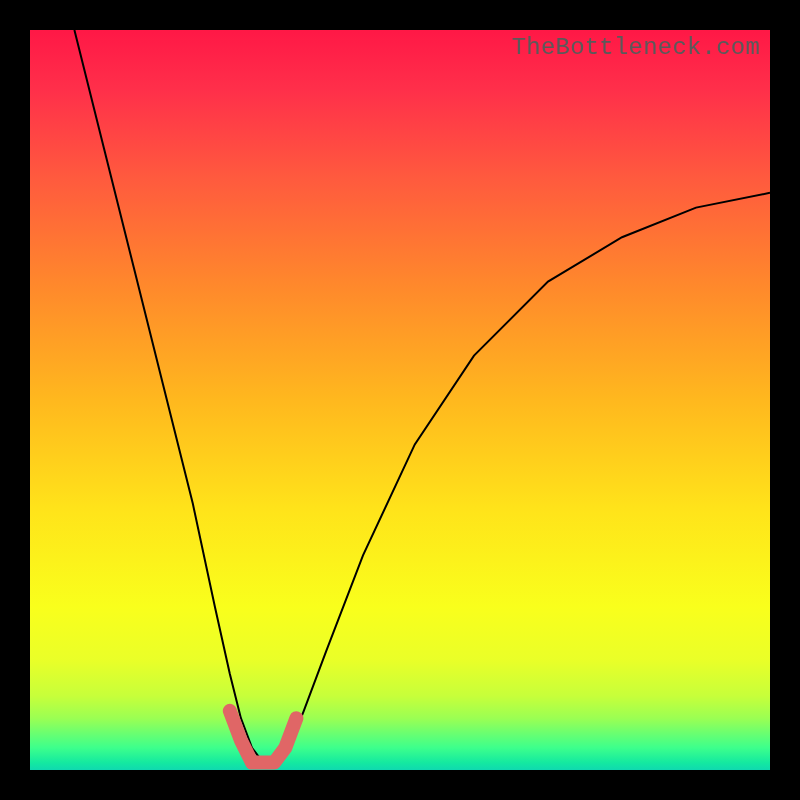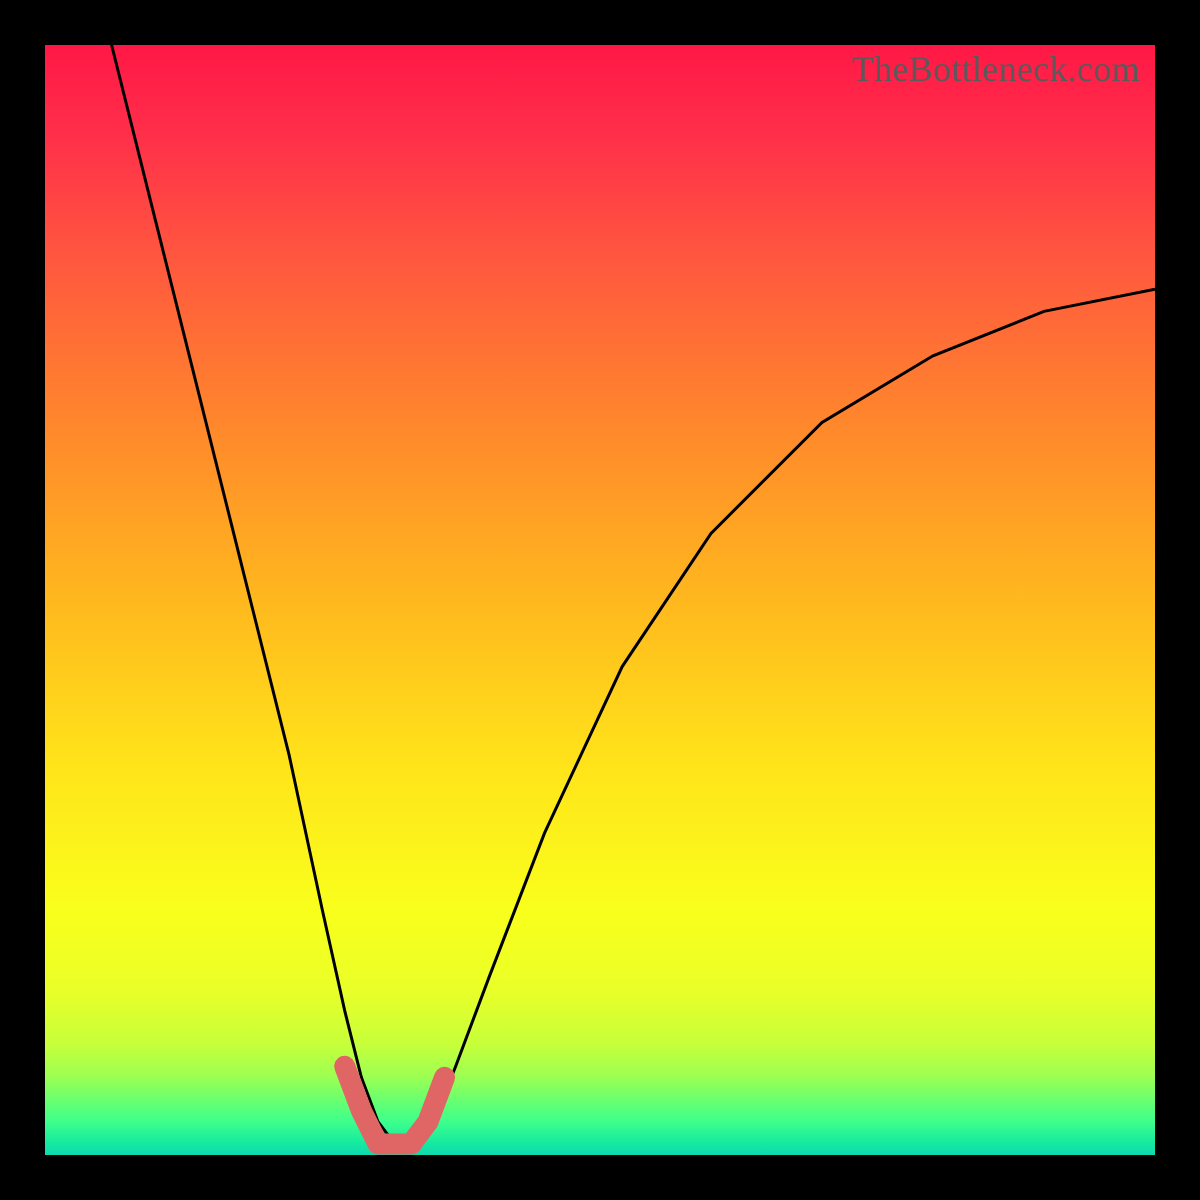--- a/index.html
+++ b/index.html
@@ -34,21 +34,21 @@
       #9bff53 93%,
       #6bff70 95%,
       #3dff8c 97%,
       #14e9a0 99%,
       #0fd9b0 100%);
   }
   .watermark {
     position: absolute;
     top: 4px;
     right: 10px;
-    font-family: Liberation Serif, serif;
+    font-family: Liberation Mono, monospace;
     font-size: 24px;
     color: #5a5a5a;
     letter-spacing: 0.2px;
   }
   svg.curves {
     position: absolute;
     left: 0;
     top: 0;
     width: 740px;
     height: 740px;

